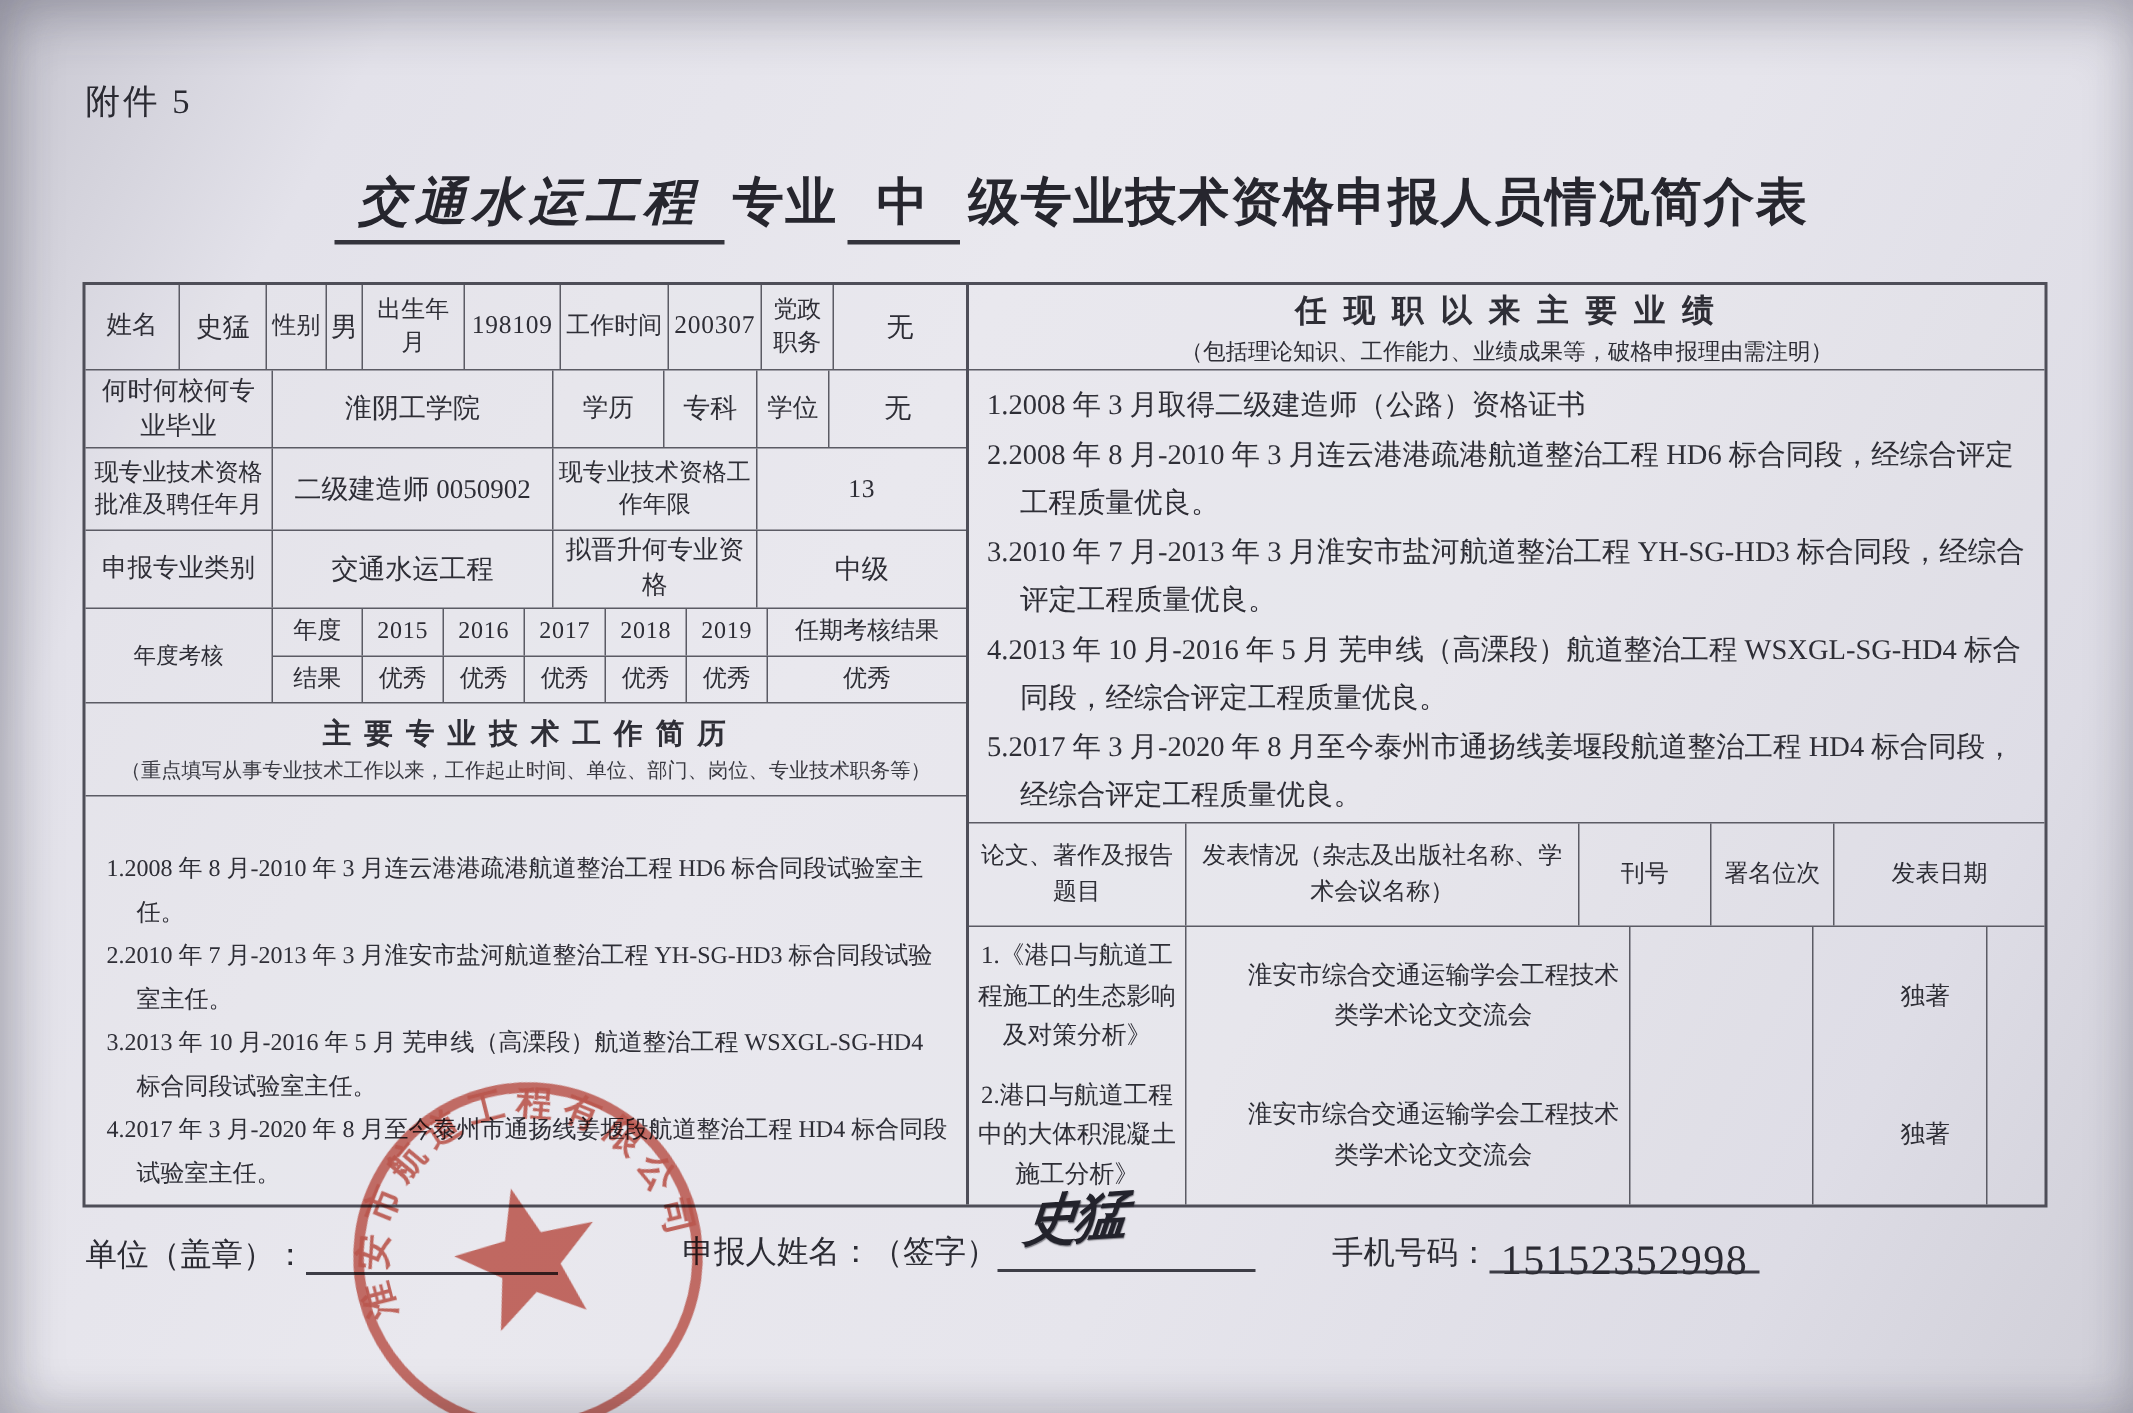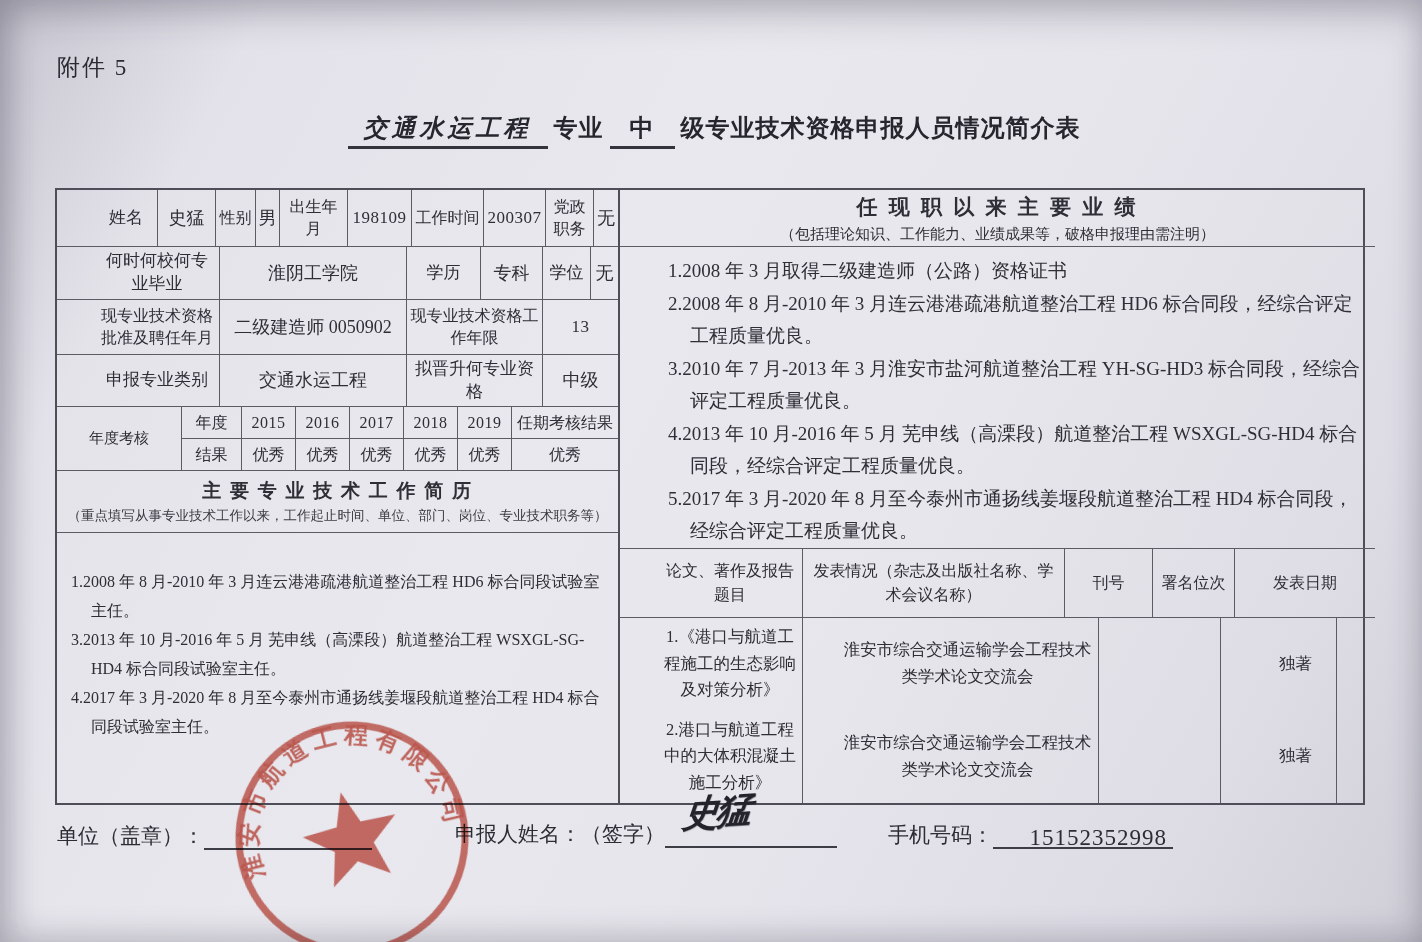--- a/index.html
+++ b/index.html
@@ -15,40 +15,40 @@
     position:absolute; inset:0;
     background: linear-gradient(118deg,#c7c6d0 0%, #e3e2ea 14%, #e9e8ee 40%, #e6e5ec 62%, #dddce5 85%, #cfced7 100%);
     box-shadow: inset 0 16px 34px rgba(40,40,60,.22), inset 0 -12px 28px rgba(40,40,60,.10), inset 18px 0 30px rgba(40,40,60,.10);
   }
   .attachment {
     position:absolute; left:57px; top:52px;
     font-size:23px; letter-spacing:2px; color:#2a2a32;
   }
   .title {
     position:absolute; top:112px; left:0; width:100%;
-    text-align:center; font-size:24px; font-weight:bold; color:#26262e;
+    text-align:center; font-size:34px; font-weight:bold; color:#26262e;
     letter-spacing:1px; white-space:nowrap;
   }
   .blank {
     display:inline-block; border-bottom:3px solid #34343c;
     padding:0 16px 2px 16px; margin:0 6px;
   }
   .blank.script { font-style:italic; font-weight:600; letter-spacing:4px; }
   .blank.mid { padding:0 20px 2px 20px; }
 
   .form-table {
     position:absolute; left:55px; top:188px; width:1310px; height:617px;
     border:2px solid #4e4e58; display:flex;
     --line:#5b5b64;
     background:rgba(255,255,255,0.04);
   }
   .left-col { width:600px; border-right:2px solid #4e4e58; display:flex; flex-direction:column; }
   .right-col { flex:1; display:flex; flex-direction:column; }
 
-  .lrow, .rrow { display:flex; border-bottom:1.5px solid var(--line);padding-left:38px; }
+  .lrow, .rrow { display:flex; border-bottom:1.5px solid var(--line); }
   .c {
     border-right:1.5px solid var(--line);
     display:flex; align-items:center; justify-content:center;
     text-align:center; padding:2px 3px; line-height:1.35;
   }
   .c.last, .c:last-child { border-right:none; }
   .lbl { font-size:17px; }
   .val { font-size:18px; }
   .sm  { font-size:16px; }
   .num { font-size:17px; letter-spacing:0.5px; }
@@ -73,37 +73,37 @@
   }
   .hang { padding-left:20px; text-indent:-20px; }
 
   .ach-head {
     height:57px; border-bottom:1.5px solid var(--line);
     display:flex; flex-direction:column; align-items:center; justify-content:center;
   }
   .ach-title { font-size:21px; font-weight:bold; letter-spacing:3px; }
   .ach-note { font-size:15px; margin-top:4px; }
   .ach-body { flex:1; padding:8px 8px 0 12px; font-size:19px; line-height:32.5px; border-bottom:1.5px solid var(--line); text-align:left; }
-  .ach-body .hang { padding-left:22px; text-indent:-22px;margin-left:36px; }
+  .ach-body .hang { padding-left:22px; text-indent:-22px; }
 
   .pub-title-row {
     height:30px; border-bottom:1.5px solid var(--line);
     display:flex; align-items:center; justify-content:center;
     font-size:18px; font-weight:bold; letter-spacing:1px;
   }
   .pub-head { height:69px; }
   .pub-head .c { font-size:16px; line-height:1.5; }
   .pub-body { flex:1; border-bottom:none; }
   .pub-body .c { flex-direction:column; padding:0; align-items:stretch; }
   .pub-cell-half { flex:1; display:flex; align-items:center; justify-content:center; text-align:center; padding:3px 2px; font-size:16.5px; line-height:1.6; }
   .w-t { width:145px; } .w-v { width:262px; } .w-i { width:88px; } .w-r { width:82px; }
 
   .footer-item { position:absolute; font-size:21px; color:#2c2c34; white-space:nowrap; }
   .uline { display:inline-block; border-bottom:2px solid #3d3d46; height:24px; vertical-align:bottom; position:relative; }
-  .phone-val { font-size:23px; letter-spacing:1px; text-align:right; display:block; padding:0 6px; }
+  .phone-val { font-size:28px; letter-spacing:1px; text-align:center; display:block; padding:0 6px; }
 
   .signature {
     position:absolute; left:18px; top:-36px;
     font-size:36px; font-weight:bold; font-style:italic;
     transform: rotate(-4deg) skewX(-10deg);
     letter-spacing:-3px; color:#23232c;
     text-shadow:0.5px 0.7px 0.8px rgba(25,25,35,.55);
   }
 
   .stamp {
@@ -188,20 +188,21 @@
         </div>
       </div>
 
       <div class="sec-head">
         <div class="sec-title">主 要 专 业 技 术 工 作 简 历</div>
         <div class="sec-note">（重点填写从事专业技术工作以来，工作起止时间、单位、部门、岗位、专业技术职务等）</div>
       </div>
 
       <div class="history-body">
         <div class="hang">1.2008 年 8 月-2010 年 3 月连云港港疏港航道整治工程 HD6 标合同段试验室主任。</div>
+        <div class="hang">2.2010 年 7 月-2013 年 3 月淮安市盐河航道整治工程 YH-SG-HD3 标合同段试验室主任。</div>
         <div class="hang">3.2013 年 10 月-2016 年 5 月 芜申线（高溧段）航道整治工程 WSXGL-SG-HD4 标合同段试验室主任。</div>
         <div class="hang">4.2017 年 3 月-2020 年 8 月至今泰州市通扬线姜堰段航道整治工程 HD4 标合同段试验室主任。</div>
       </div>
     </div>
 
     <div class="right-col">
 
       <div class="ach-head">
         <div class="ach-title">任 现 职 以 来 主 要 业 绩</div>
         <div class="ach-note">（包括理论知识、工作能力、业绩成果等，破格申报理由需注明）</div>

